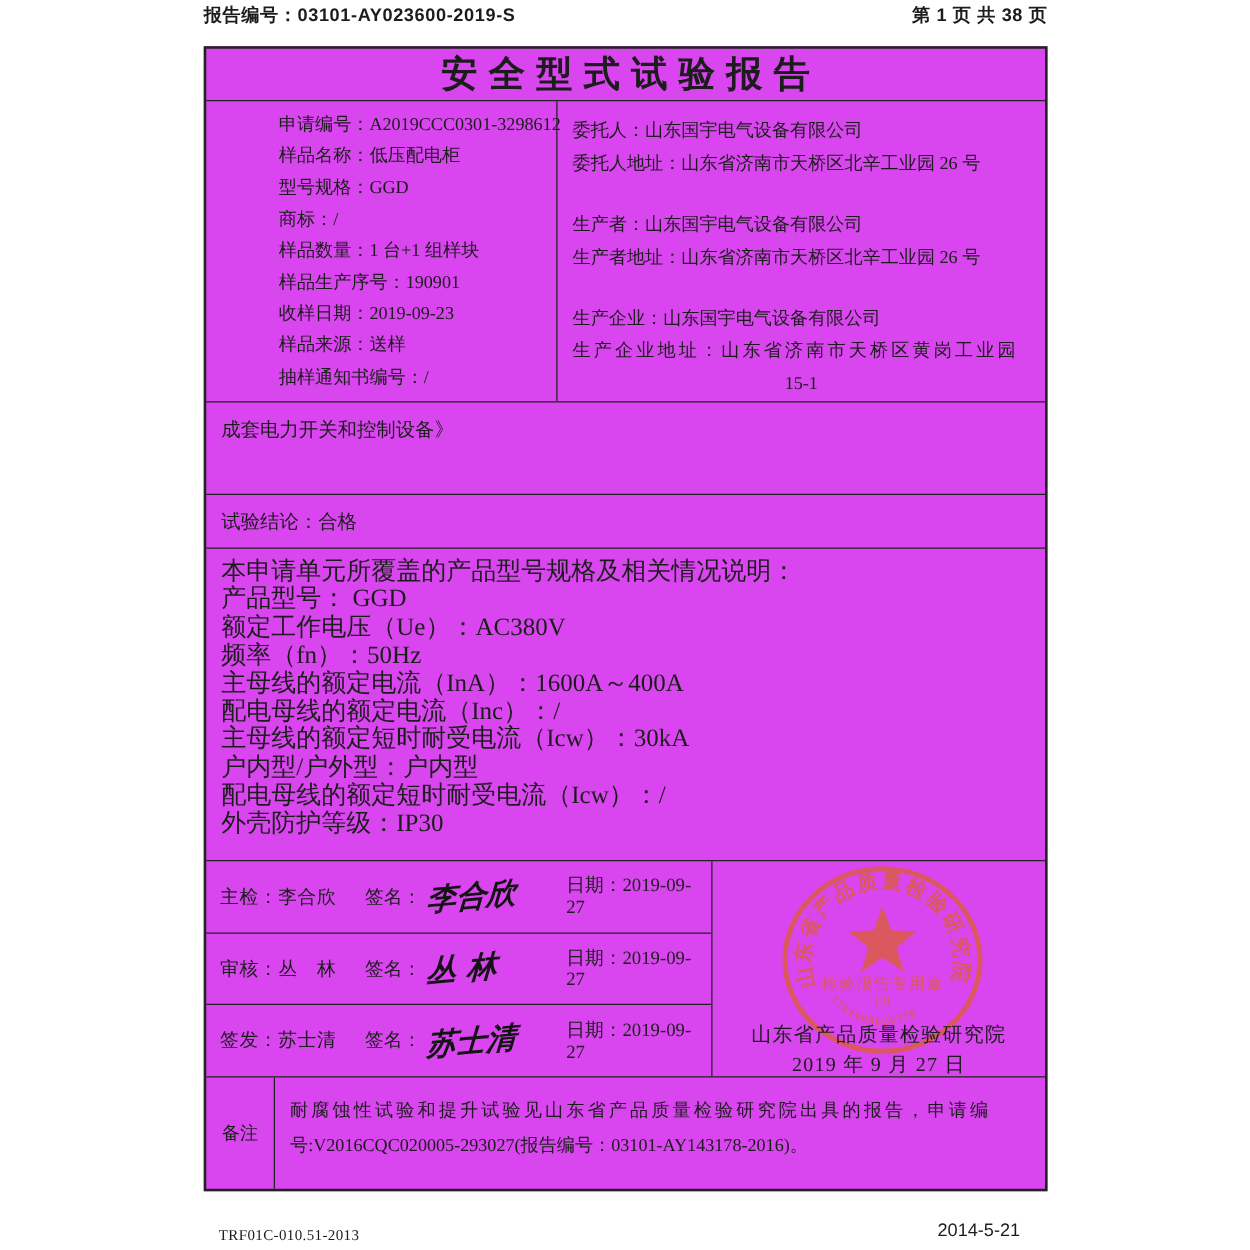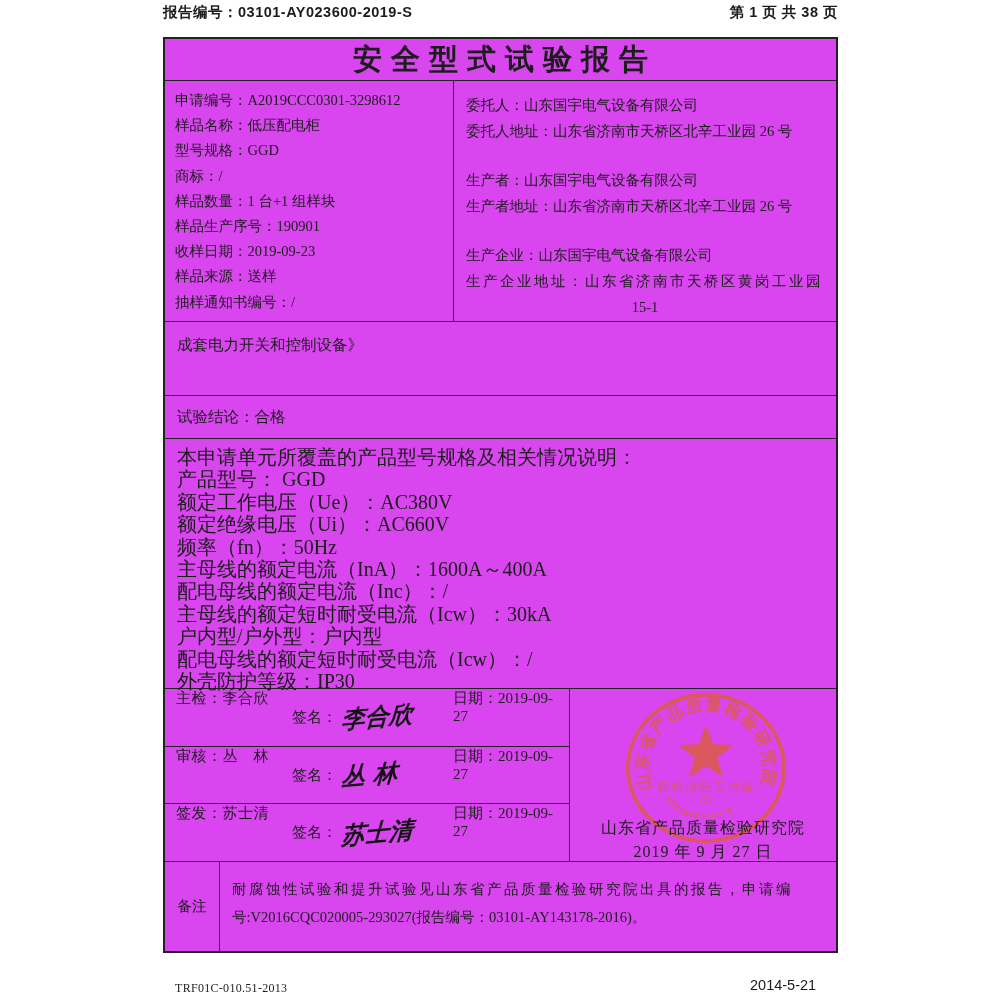--- a/index.html
+++ b/index.html
@@ -18,35 +18,35 @@
     position:absolute;left:163px;top:37px;width:675px;
     border:2px solid #222;box-sizing:border-box;background:#d946ef;
   }
   .row{border-top:1.5px solid #222;box-sizing:border-box;}
   .row:first-child{border-top:none;}
   .title-row{
     height:41px;display:flex;align-items:center;justify-content:center;
     font-size:29px;font-weight:600;letter-spacing:9px;padding-left:9px;
   }
   .info-row{display:flex;height:241px;}
-  .info-left{width:289px;border-right:1.5px solid #222;padding:7px 10px;box-sizing:border-box;}
+  .info-left{width:233px;border-right:1.5px solid #222;padding:7px 10px;box-sizing:border-box;margin-left:48px;}
   .info-left > div{line-height:25.2px;font-size:14.5px;white-space:nowrap;}
   .info-right{flex:1;padding:11px 12px;box-sizing:border-box;}
   .grp{margin-bottom:23px;}
   .grp:last-child{margin-bottom:0;}
   .grp > div{line-height:26px;font-size:14.5px;}
   .line-center{text-align:center;}
   .spread{letter-spacing:2.5px;}
   .standards-row{height:74px;padding:9px 12px;font-size:15.5px;line-height:28px;}
   .conclusion-row{height:43px;display:flex;align-items:center;padding:0 12px;font-size:15.5px;}
   .spec-row{height:250px;padding:7px 12px;}
   .spec-row > div{font-size:20px;line-height:22.4px;white-space:nowrap;}
   .sig-section{display:flex;height:173px;}
   .sig-left{width:405px;border-right:1.5px solid #222;display:flex;flex-direction:column;box-sizing:border-box;}
-  .sig-row{flex:1;display:flex;padding:0 11px;font-size:15px;box-sizing:border-box;}
+  .sig-row{flex:1;display:flex;align-items:center;padding:0 11px;font-size:15px;box-sizing:border-box;}
   .sig-row + .sig-row{border-top:1.5px solid #222;}
   .sig-name{width:127px;letter-spacing:.5px;}
   .sig-sign{width:176px;display:flex;align-items:center;}
   .hand{
     font-family:"DejaVu Sans",sans-serif;font-style:italic;font-weight:700;
     font-size:24px;display:inline-block;transform:rotate(-5deg) skewX(-8deg);
     margin-left:4px;color:#131313;white-space:nowrap;
   }
   .stamp-cell{flex:1;position:relative;overflow:visible;}
   .stamp-svg{position:absolute;left:46px;top:1px;opacity:.9;}
@@ -102,21 +102,20 @@
   <div class="row standards-row">
     <div>成套电力开关和控制设备》</div>
   </div>
 
   <div class="row conclusion-row">试验结论：合格</div>
 
   <div class="row spec-row">
     <div>本申请单元所覆盖的产品型号规格及相关情况说明：</div>
     <div>产品型号： GGD</div>
     <div>额定工作电压（Ue）：AC380V</div>
-    <div>额定绝缘电压（Ui）：AC660V</div>
     <div>频率（fn）：50Hz</div>
     <div>主母线的额定电流（InA）：1600A～400A</div>
     <div>配电母线的额定电流（Inc）：/</div>
     <div>主母线的额定短时耐受电流（Icw）：30kA</div>
     <div>户内型/户外型：户内型</div>
     <div>配电母线的额定短时耐受电流（Icw）：/</div>
     <div>外壳防护等级：IP30</div>
   </div>
 
   <div class="row sig-section">

